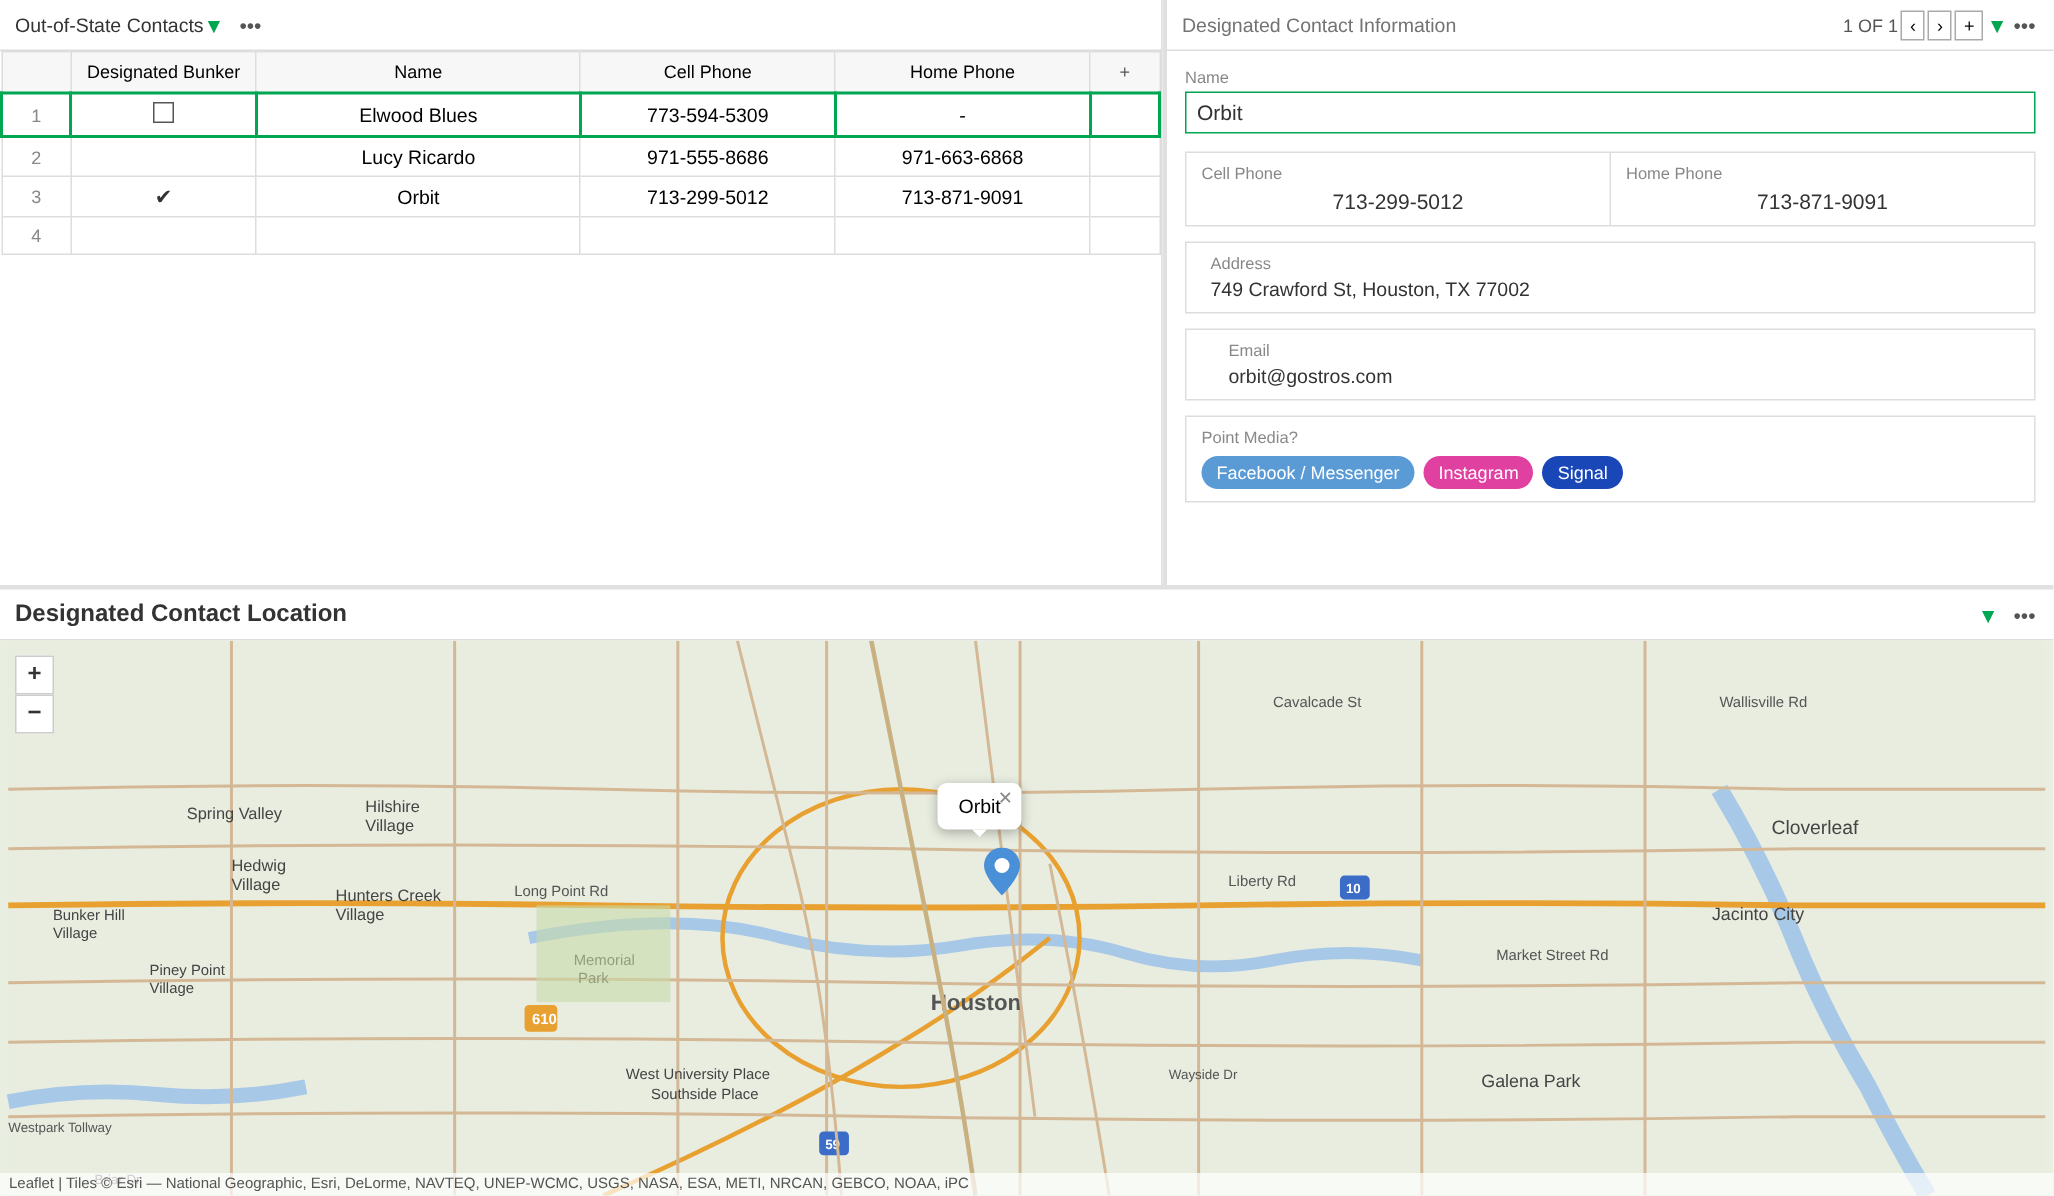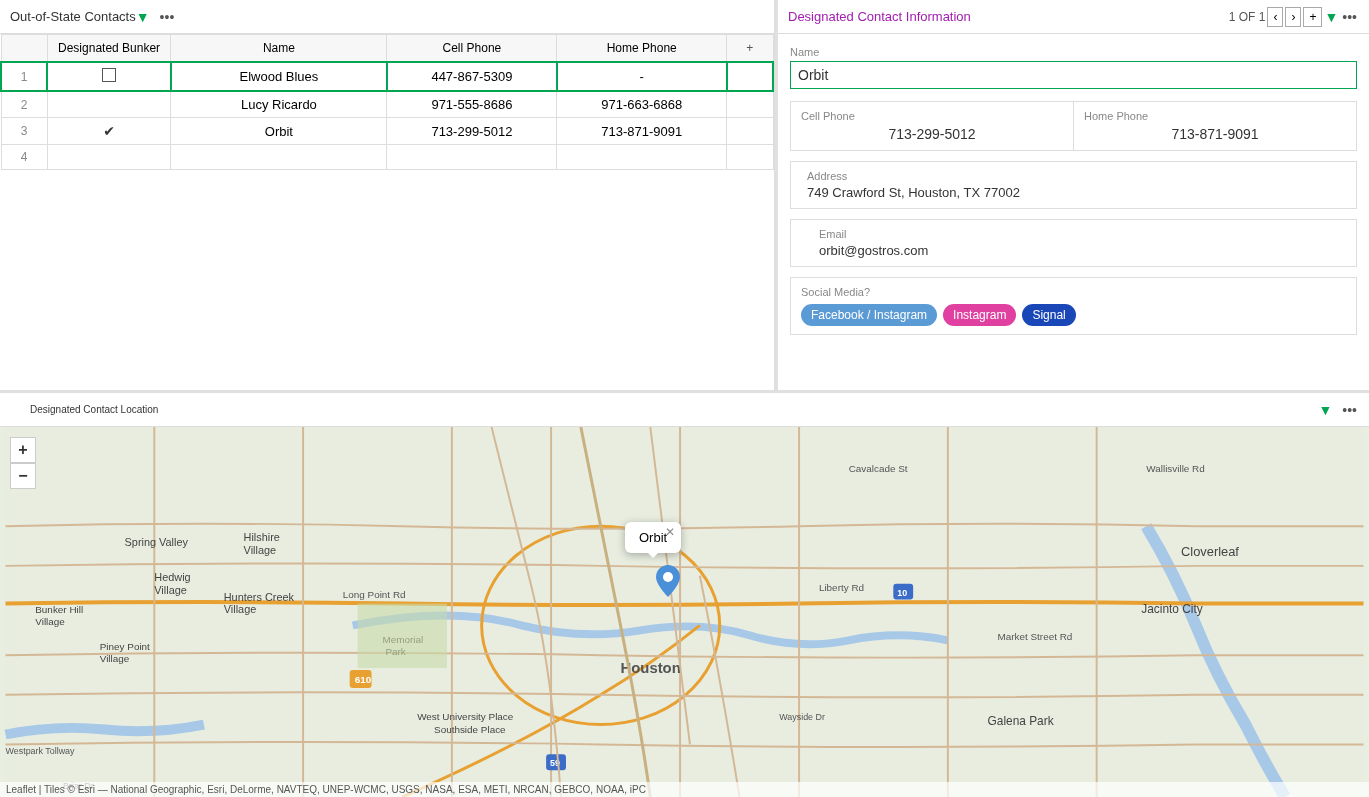--- a/index.html
+++ b/index.html
@@ -25,21 +25,21 @@
     .checkmark { color: #333; font-size: 14px; }
     .col-name { width: 140px; }
     .col-cell { width: 110px; }
     .col-home { width: 110px; }
     .col-plus { width: 30px; cursor: pointer; color: #555; }
     .active-row td { border: 2px solid #00a651 !important; }
 
     
     .right-panel { flex: 1; background: #fff; display: flex; flex-direction: column; border-left: 3px solid #e0e0e0; }
     .right-panel-header { display: flex; align-items: center; justify-content: space-between; padding: 6px 10px; border-bottom: 1px solid #ddd; min-height: 34px; }
-    .right-header-left { font-size: 13px; font-weight: 500; color: #a21caf; }
+    .right-header-left { font-size: 13px; font-weight: 500; color: #737373; }
     .right-header-right { display: flex; align-items: center; gap: 2px; }
     .nav-text { font-size: 12px; color: #555; }
     .nav-btn { border: 1px solid #aaa; background: #fff; padding: 2px 5px; cursor: pointer; font-size: 12px; }
 
     .contact-info { padding: 12px; flex: 1; }
     .field-group { margin-bottom: 12px; }
     .field-label { font-size: 11px; color: #888; margin-bottom: 3px; }
     .field-value { font-size: 13px; color: #333; }
     .field-input { width: 100%; border: 1px solid #00a651; padding: 5px 7px; font-size: 14px; color: #333; outline: none; }
     .two-col { display: flex; gap: 0; border: 1px solid #ddd; }
@@ -53,21 +53,21 @@
     .social-label { font-size: 11px; color: #888; margin-bottom: 6px; }
     .social-buttons { display: flex; gap: 6px; align-items: center; }
     .social-btn { padding: 4px 10px; border: none; border-radius: 12px; font-size: 12px; color: #fff; cursor: pointer; }
     .btn-facebook { background: #5b9bd5; }
     .btn-instagram { background: #e040a0; }
     .btn-signal { background: #1a47b8; }
 
     
     .bottom-panel { height: 407px; background: #fff; border-top: 3px solid #e0e0e0; display: flex; flex-direction: column; }
     .bottom-header { display: flex; align-items: center; justify-content: space-between; padding: 6px 10px; border-bottom: 1px solid #ddd; min-height: 34px; }
-    .bottom-header-title { font-size: 10px; font-weight: 400; color: #333; margin-left: 20px; }
+    .bottom-header-title { font-size: 16px; font-weight: 700; color: #333; }
     .map-container { flex: 1; position: relative; overflow: hidden; background: #e8eee0; }
 
     
     .map-svg { width: 100%; height: 100%; }
 
     
     .map-popup { position: absolute; top: 95px; left: 625px; background: #fff; border-radius: 6px; box-shadow: 0 2px 8px rgba(0,0,0,0.3); padding: 8px 14px; font-size: 13px; font-weight: 500; white-space: nowrap; z-index: 10; }
     .map-popup::after { content: ''; position: absolute; bottom: -10px; left: 50%; transform: translateX(-50%); border: 5px solid transparent; border-top-color: #fff; }
     .popup-close { position: absolute; top: 3px; right: 6px; cursor: pointer; font-size: 12px; color: #888; }
 
@@ -107,21 +107,21 @@
             <th>Cell Phone</th>
             <th>Home Phone</th>
             <th class="col-plus">+</th>
           </tr>
         </thead>
         <tbody>
           <tr class="active-row">
             <td class="row-num">1</td>
             <td class="check-cell"><span class="checkbox-outline"></span></td>
             <td class="col-name">Elwood Blues</td>
-            <td class="col-cell">447-867-5309</td>
+            <td class="col-cell">773-594-5309</td>
             <td class="col-home">-</td>
             <td></td>
           </tr>
           <tr>
             <td class="row-num">2</td>
             <td class="check-cell"></td>
             <td class="col-name">Lucy Ricardo</td>
             <td class="col-cell">971-555-8686</td>
             <td class="col-home">971-663-6868</td>
             <td></td>
@@ -176,23 +176,23 @@
       </div>
       <div style="margin-top:10px;" class="address-box">
         <div class="field-label">Address</div>
         <div class="field-value">749 Crawford St, Houston, TX 77002</div>
       </div>
       <div style="margin-top:10px;padding-left:28px;" class="email-box">
         <div class="field-label">Email</div>
         <div class="field-value">orbit@gostros.com</div>
       </div>
       <div style="margin-top:10px;" class="social-box">
-        <div class="social-label">Social Media?</div>
+        <div class="social-label">Point Media?</div>
         <div class="social-buttons">
-          <button class="social-btn btn-facebook">Facebook / Instagram</button>
+          <button class="social-btn btn-facebook">Facebook / Messenger</button>
           <button class="social-btn btn-instagram">Instagram</button>
           <button class="social-btn btn-signal">Signal</button>
         </div>
       </div>
     </div>
   </div>
 </div>
 
 <div class="bottom-panel">
   <div class="bottom-header">

